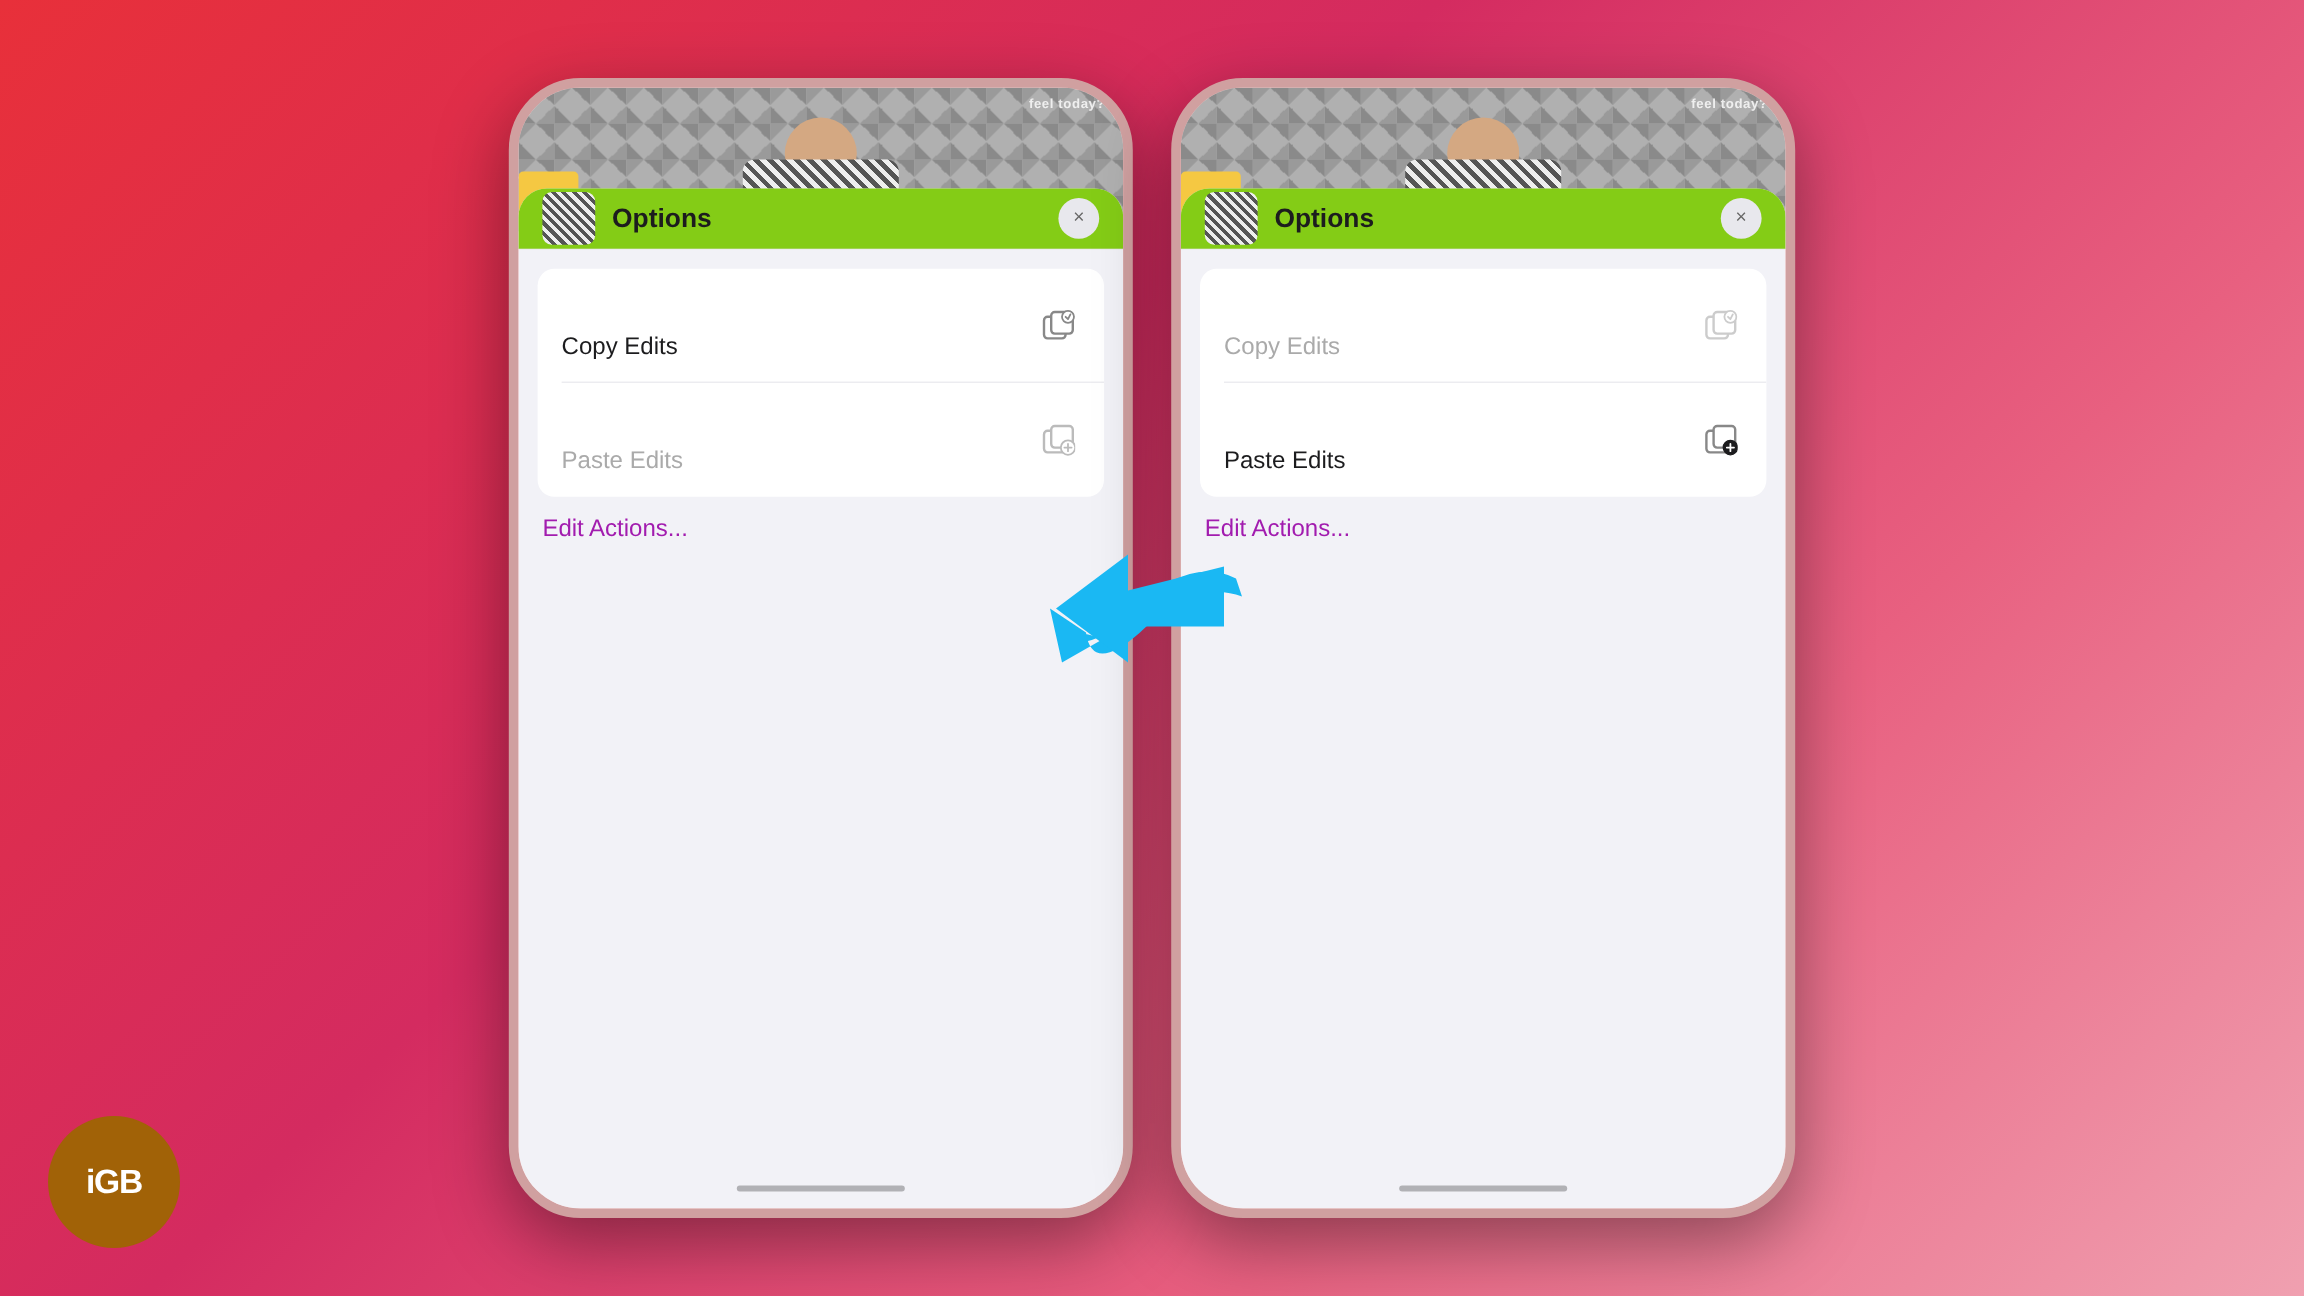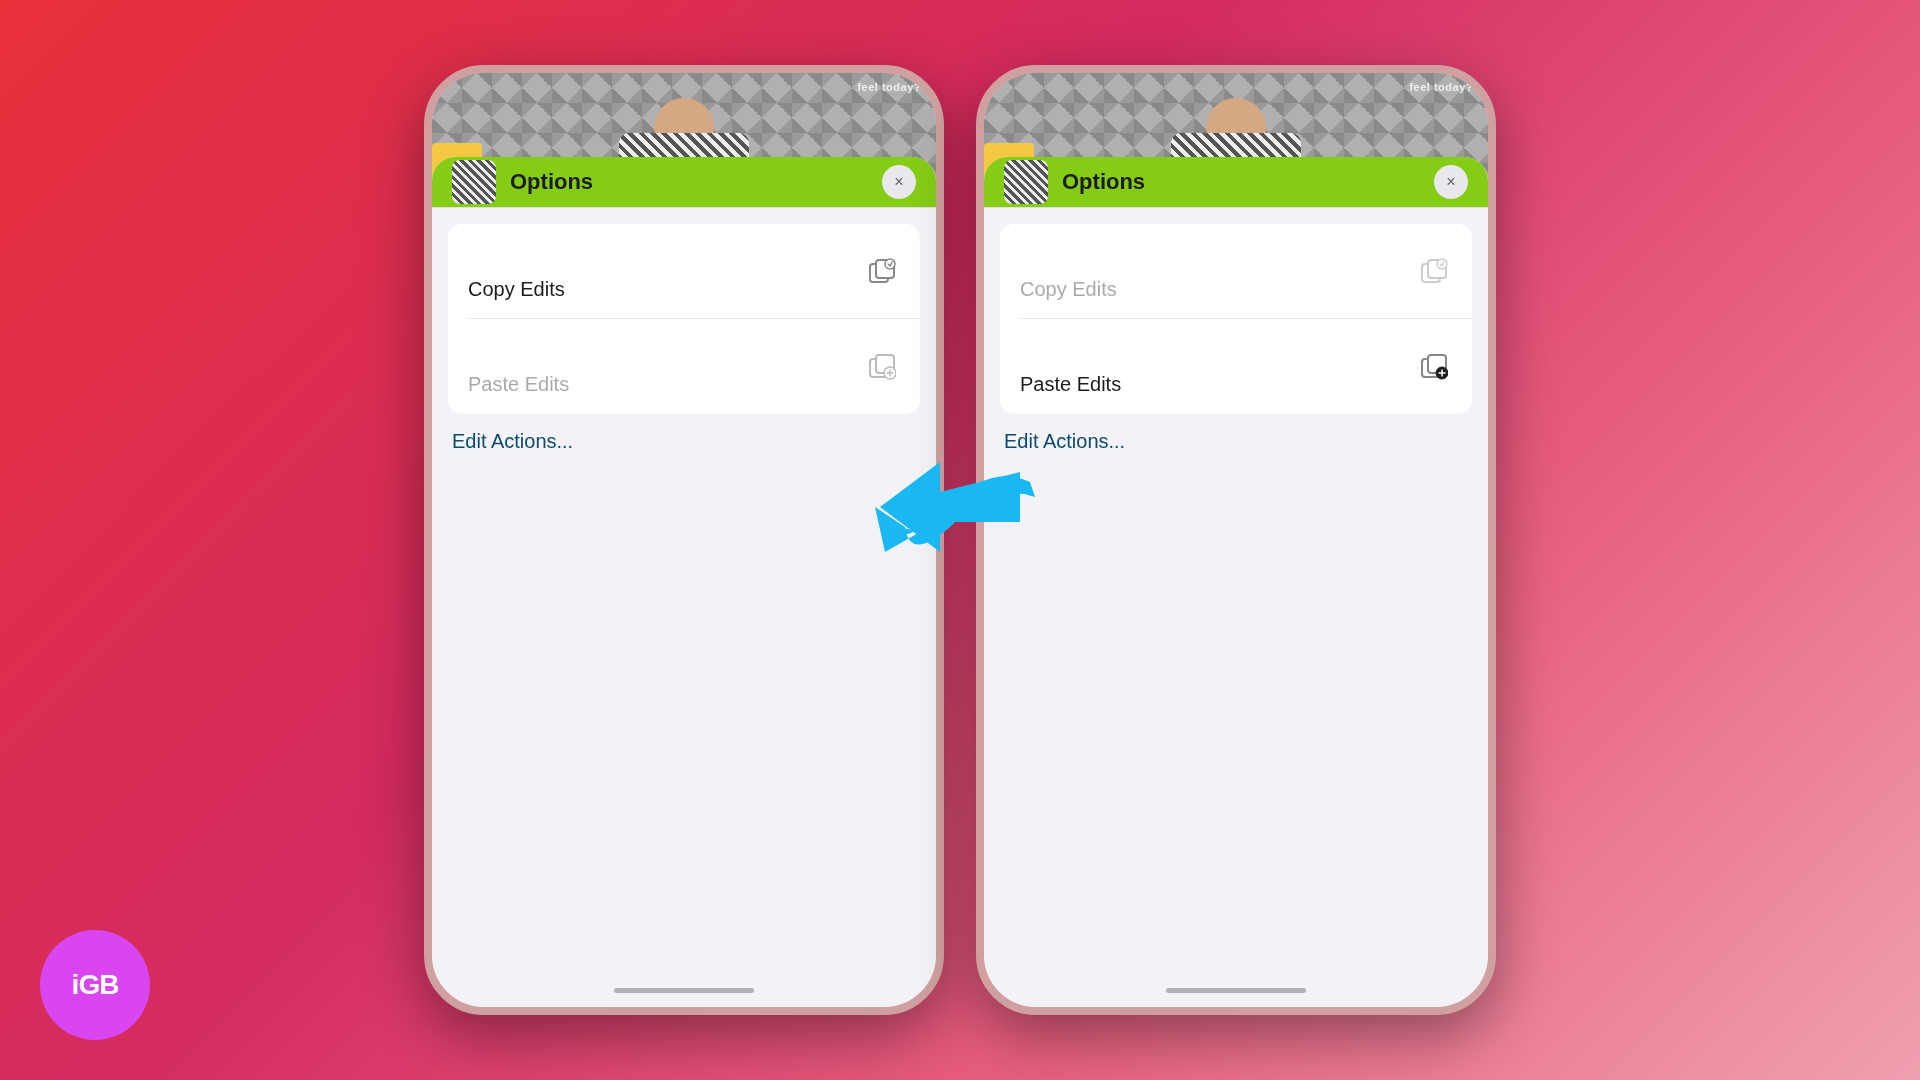--- a/index.html
+++ b/index.html
@@ -13,21 +13,21 @@
       position: relative;
     }
 
     
     .igb-logo {
       position: absolute;
       bottom: 40px;
       left: 40px;
       width: 110px;
       height: 110px;
-      background: #d946ef;
+      background: #a16207;
       border-radius: 50%;
       display: flex;
       align-items: center;
       justify-content: center;
       z-index: 100;
     }
     .igb-logo-text {
       color: white;
       font-size: 28px;
       font-weight: 900;
@@ -215,21 +215,21 @@
       width: 36px;
       height: 36px;
       display: flex;
       align-items: center;
       justify-content: center;
       color: #666;
     }
 
     .edit-actions-link {
       font-size: 20px;
-      color: #0c4a6e;
+      color: #a21caf;
       padding: 16px 20px;
       cursor: pointer;
       display: block;
     }
 
     
     .home-bar {
       position: absolute;
       bottom: 14px;
       left: 50%;

